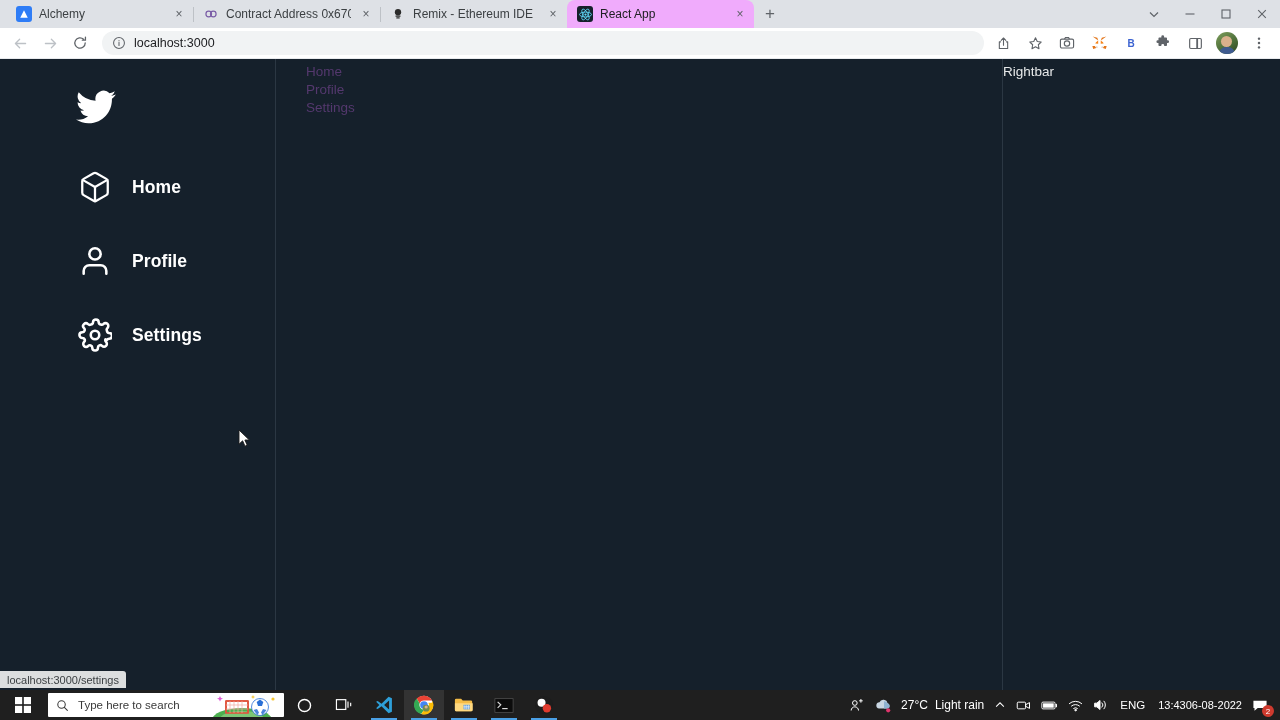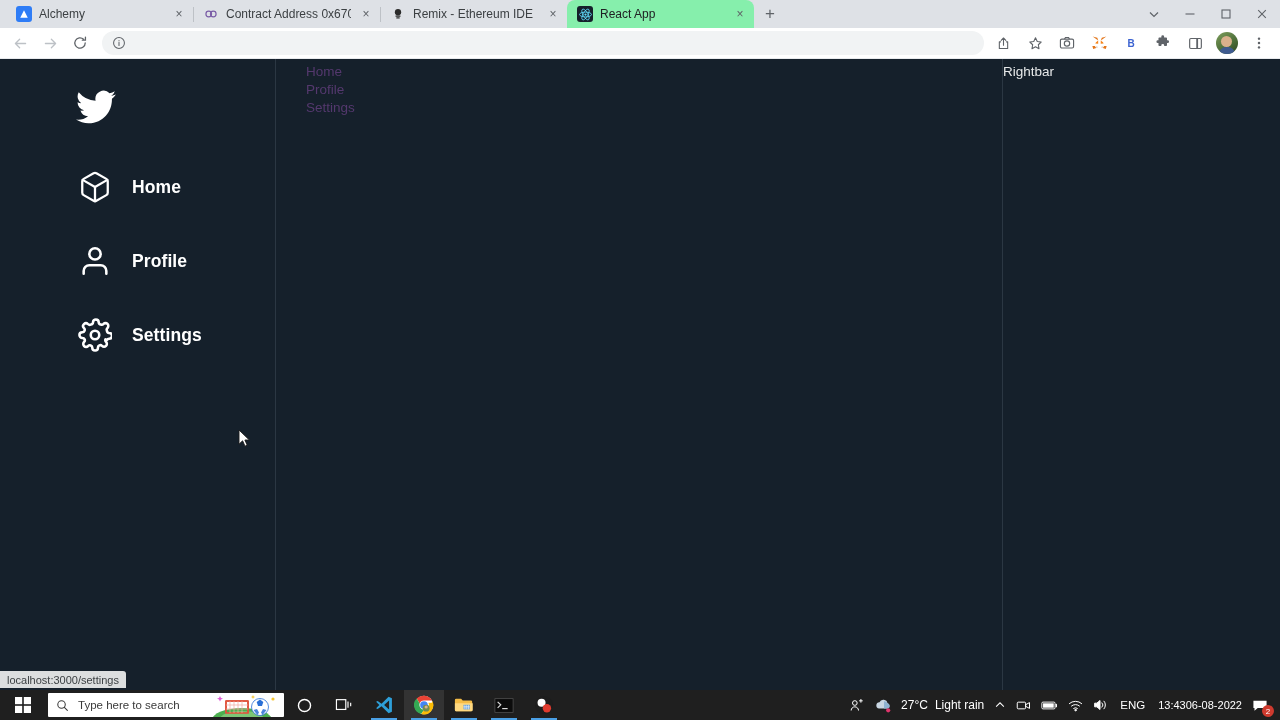--- a/index.html
+++ b/index.html
@@ -24,21 +24,21 @@
     position:relative; font-size:12px; color:#3c4043; gap:7px;
     flex:0 0 auto;
   }
   .tab.inactive { background:transparent; }
   .tab.inactive + .tab.inactive::before,
   .tab.inactive::before {
     content:""; position:absolute; left:0; top:7px; height:15px; width:1px;
     background:#bdc1c6;
   }
   .tab:first-child::before { display:none; }
-  .tab.active { background:#86efac; color:#202124;margin-top:24px; }
+  .tab.active { background:#f0abfc; color:#202124;margin-top:24px; }
   .tab.active::before { display:none; }
   .tab-favicon {
     width:16px; height:16px; flex:0 0 16px; border-radius:3px;
     display:flex; align-items:center; justify-content:center;
     font-size:10px; overflow:hidden;
   }
   .fav-alchemy { background:#2e7cf6; color:#fff; }
   .fav-etherscan { background:transparent; color:#7b5ea7; }
   .fav-remix { background:transparent; color:#2b2b2b; }
   .fav-react { background:#15202b; }
@@ -296,20 +296,21 @@
         </svg>
     </div>
 
     <div class="omnibox">
       <span class="omni-icon">
         <svg width="14" height="14" viewBox="0 0 16 16" fill="none" stroke="#5f6368" stroke-width="1.2">
           <circle cx="8" cy="8" r="6.2"></circle>
             <path d="M8 5.2v.2M8 7.3v3.5" stroke-linecap="round"></path>
         </svg>
       </span>
+      <span class="omni-url" title="Search Google or type a URL">localhost:3000</span>
     </div>
 
     <div class="omni-right">
       <span class="tb-icon">
         <svg width="15" height="15" viewBox="0 0 18 18" fill="none" stroke="#5f6368" stroke-width="1.3" stroke-linecap="round" stroke-linejoin="round">
           <path d="M5.5 7H4v8h10V7h-1.5"></path>
             <path d="M9 11V2.5M6.2 5.2 9 2.4l2.8 2.8"></path>
           </svg>
       </span>
       <span class="tb-icon">

